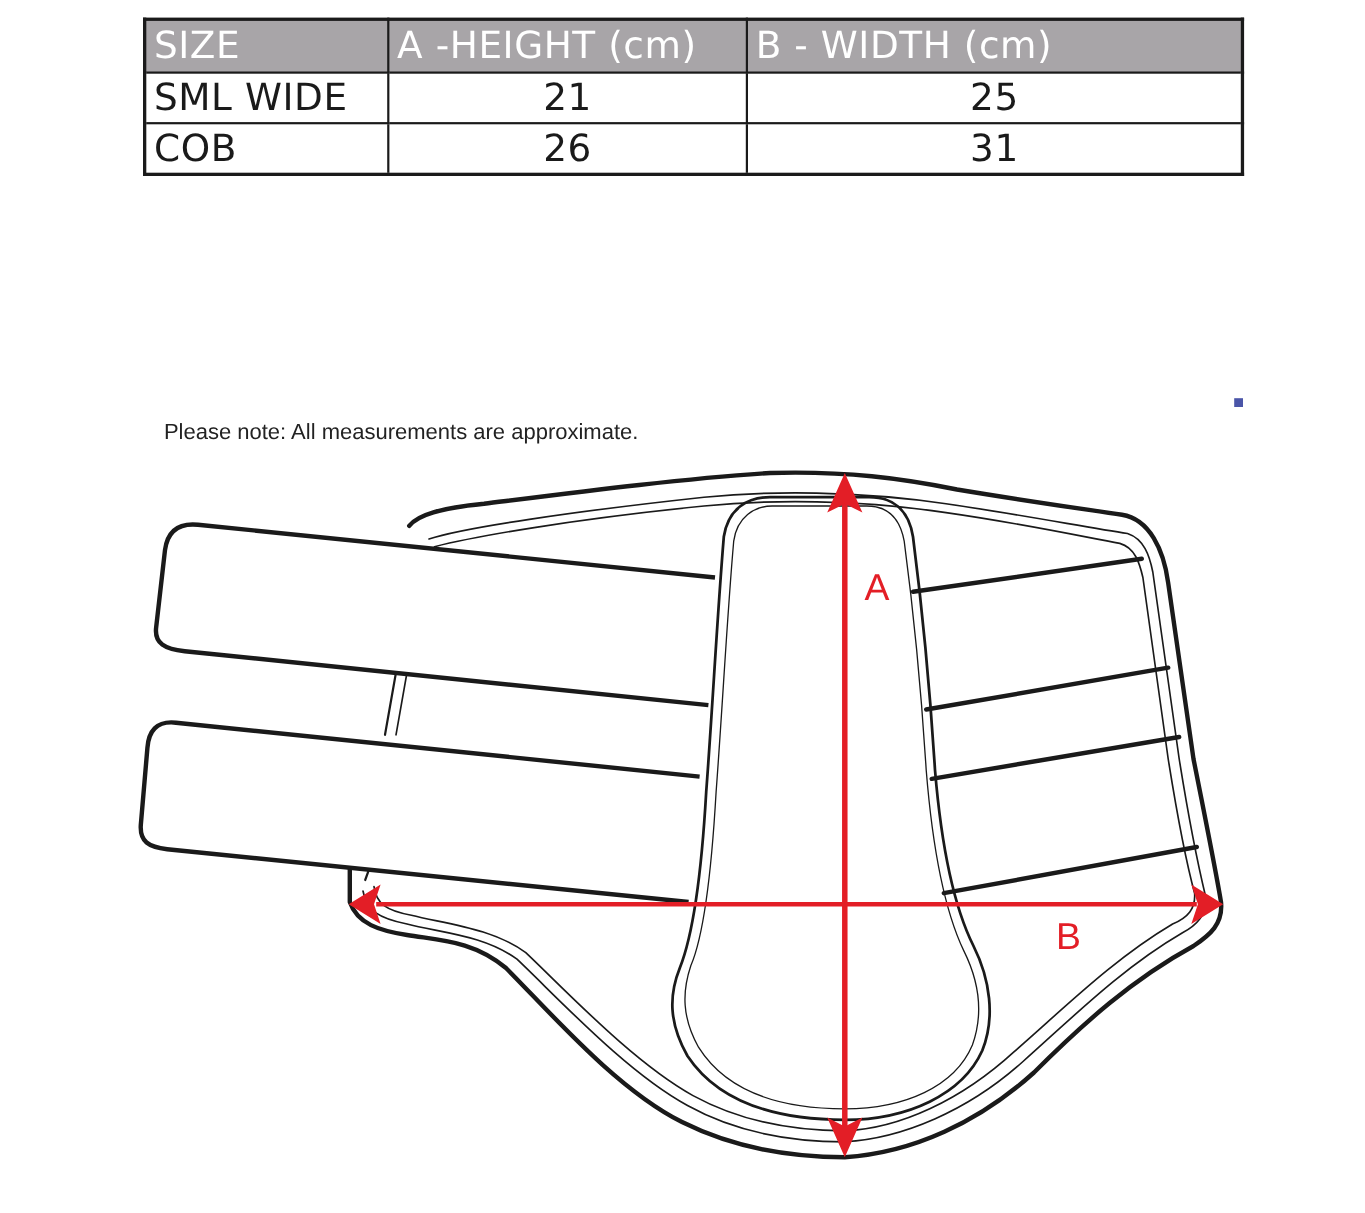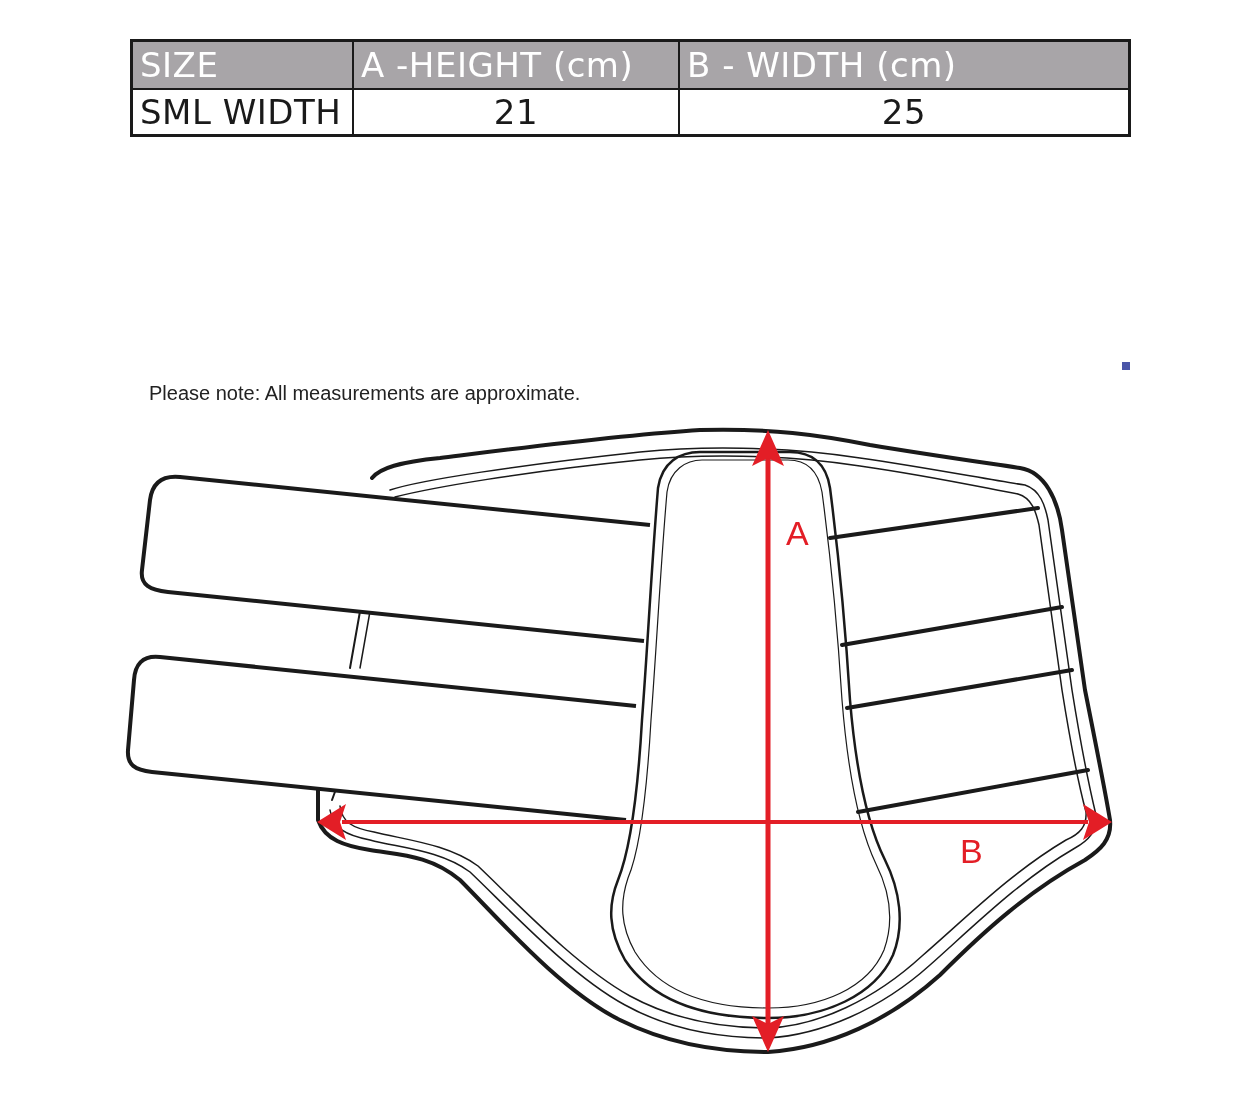--- a/index.html
+++ b/index.html
@@ -1,21 +1,21 @@
 <!DOCTYPE html>
 <html><head>
   <meta charset="utf-8">
   <style>
     html, body { margin: 0; padding: 0; background: #ffffff; }
     body {
       width: 1241px; height: 1103px; position: relative; overflow: hidden;
       font-family: "DejaVu Sans", "Liberation Sans", sans-serif;
     }
     .size-table {
-      position: absolute; left: 130px; top: 39px;
+      position: absolute; left: 130px; top: 16px;
       width: 1001px; border-collapse: collapse;
       border: 3px solid #1a1a1a;
     }
     .size-table th, .size-table td {
       border: 2px solid #1a1a1a;
       height: 44px; padding: 0 7px;
       font-size: 34px; font-weight: normal; line-height: 44px;
       letter-spacing: 0.5px; white-space: nowrap;
     }
     .size-table thead th {
@@ -46,23 +46,28 @@
 <table class="size-table">
   <thead>
     <tr>
       <th class="col-size">SIZE</th>
       <th class="col-a">A -HEIGHT (cm)</th>
       <th class="col-b">B - WIDTH (cm)</th>
     </tr>
   </thead>
   <tbody>
     <tr>
-      <td>SML WIDTH</td>
+      <td>SML WIDE</td>
       <td class="num">21</td>
       <td class="num">25</td>
+    </tr>
+    <tr>
+      <td>COB</td>
+      <td class="num">26</td>
+      <td class="num">31</td>
     </tr>
   </tbody>
 </table>
 <div class="corner-mark"></div>
 
 <div class="note">Please note: All measurements are approximate.</div>
 
 <svg class="diagram" viewBox="0 0 1241 1103" xmlns="http://www.w3.org/2000/svg">
   <g fill="none" stroke="#1a1a1a" stroke-linecap="round" stroke-linejoin="round">
 

